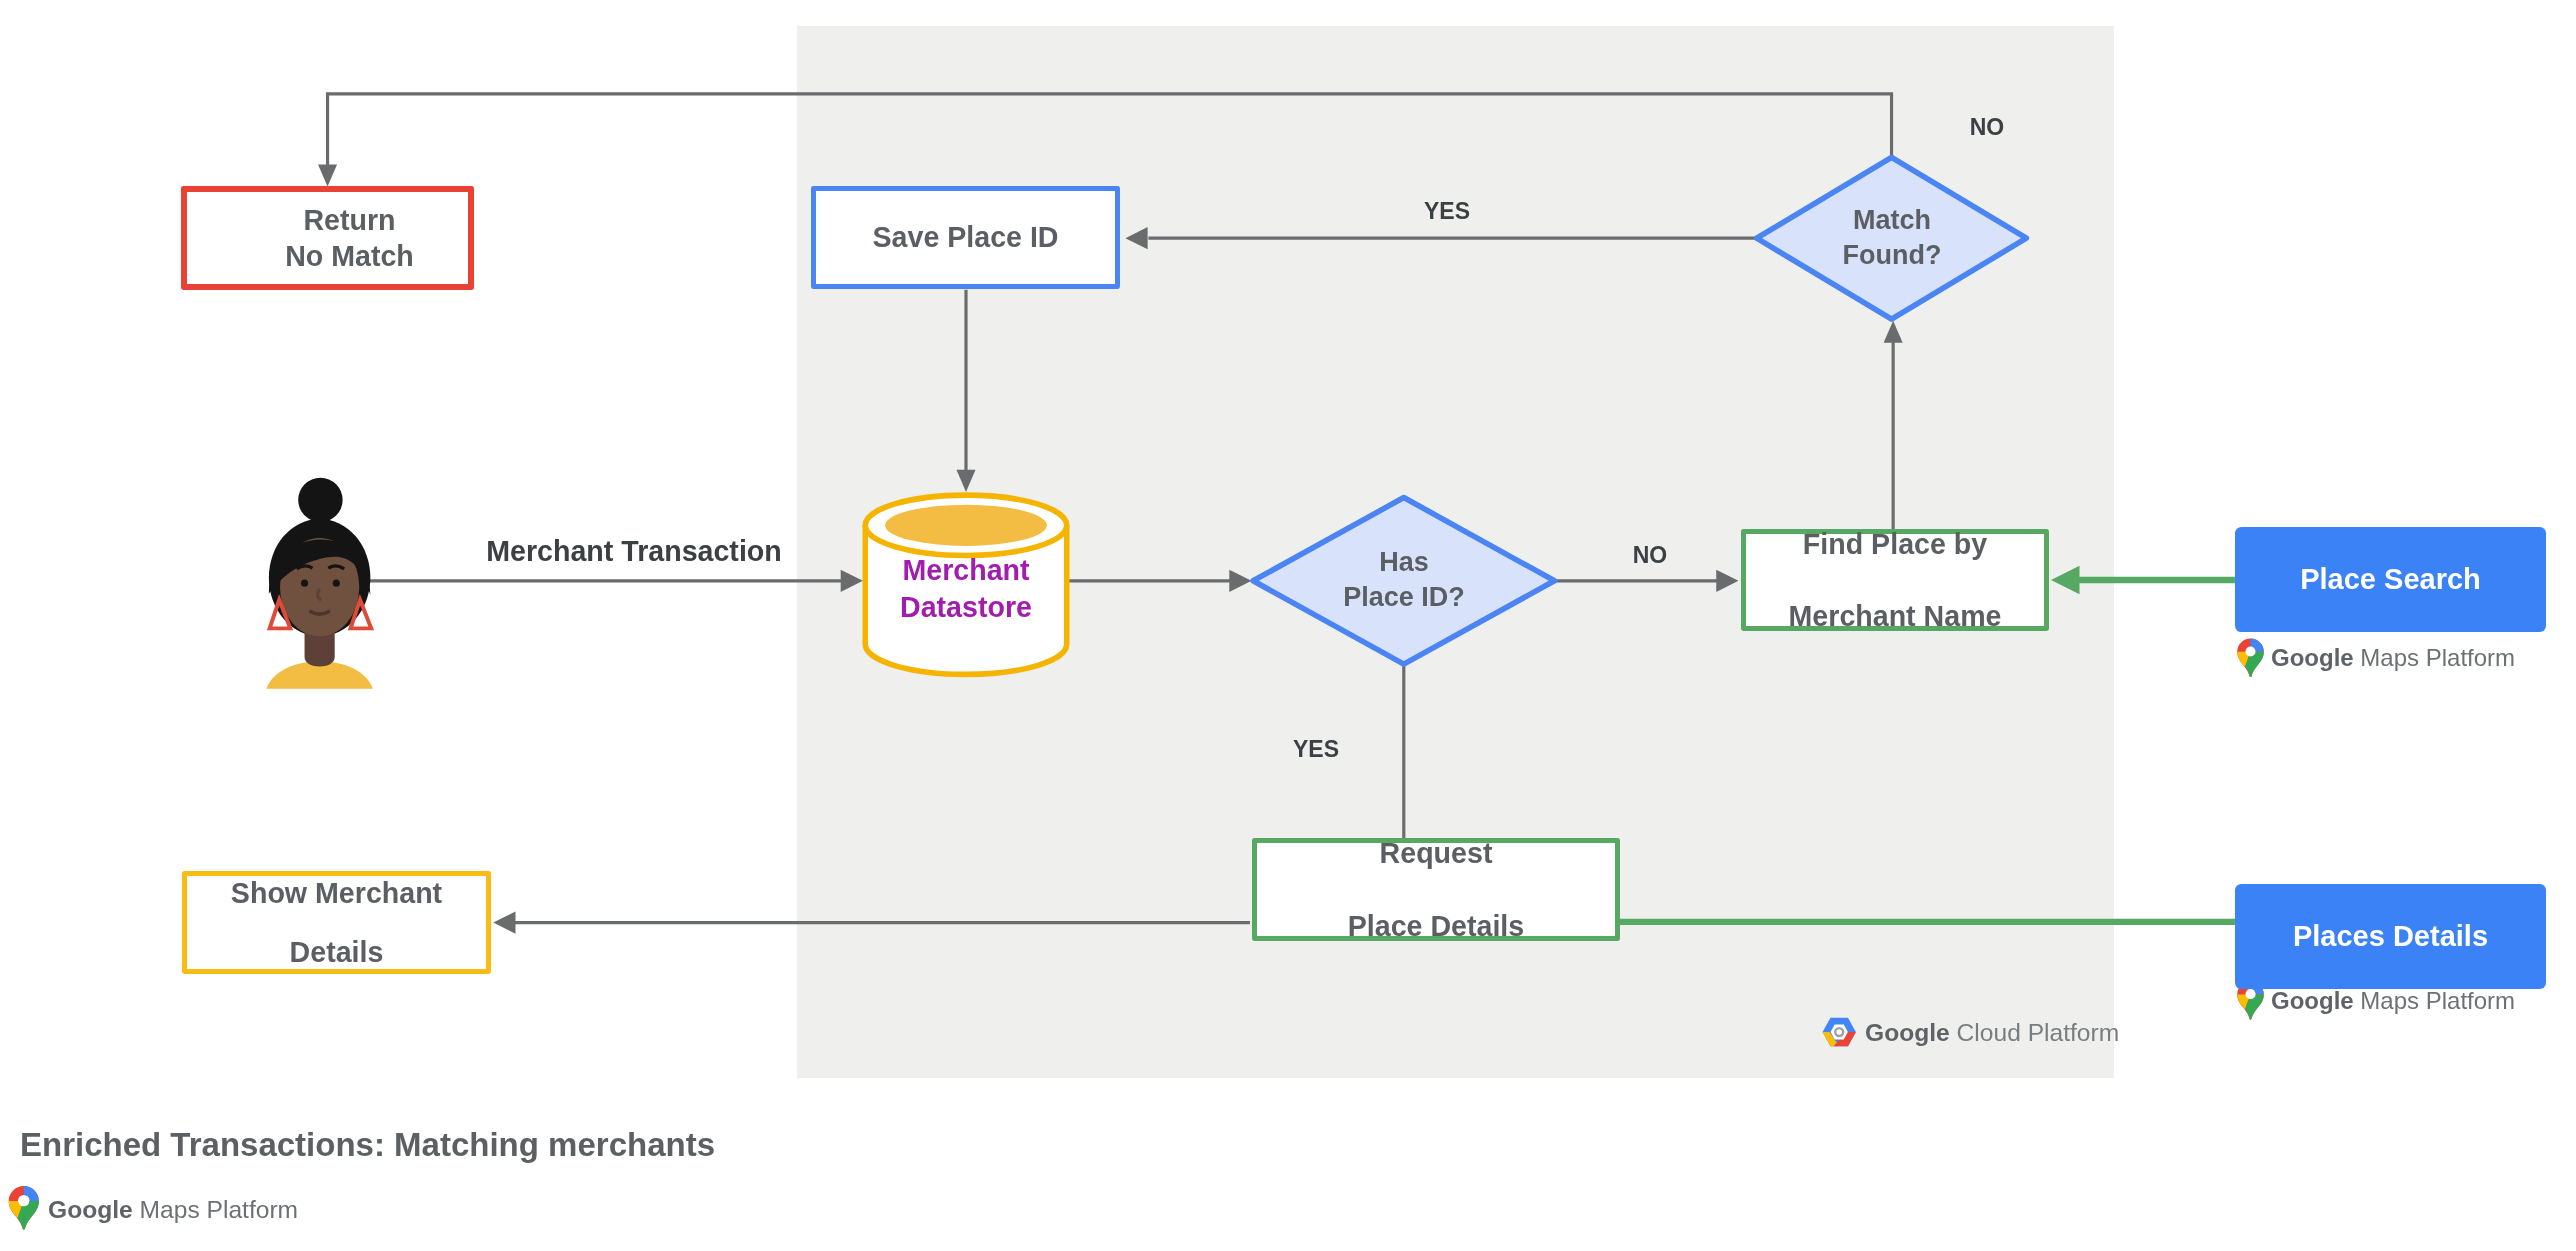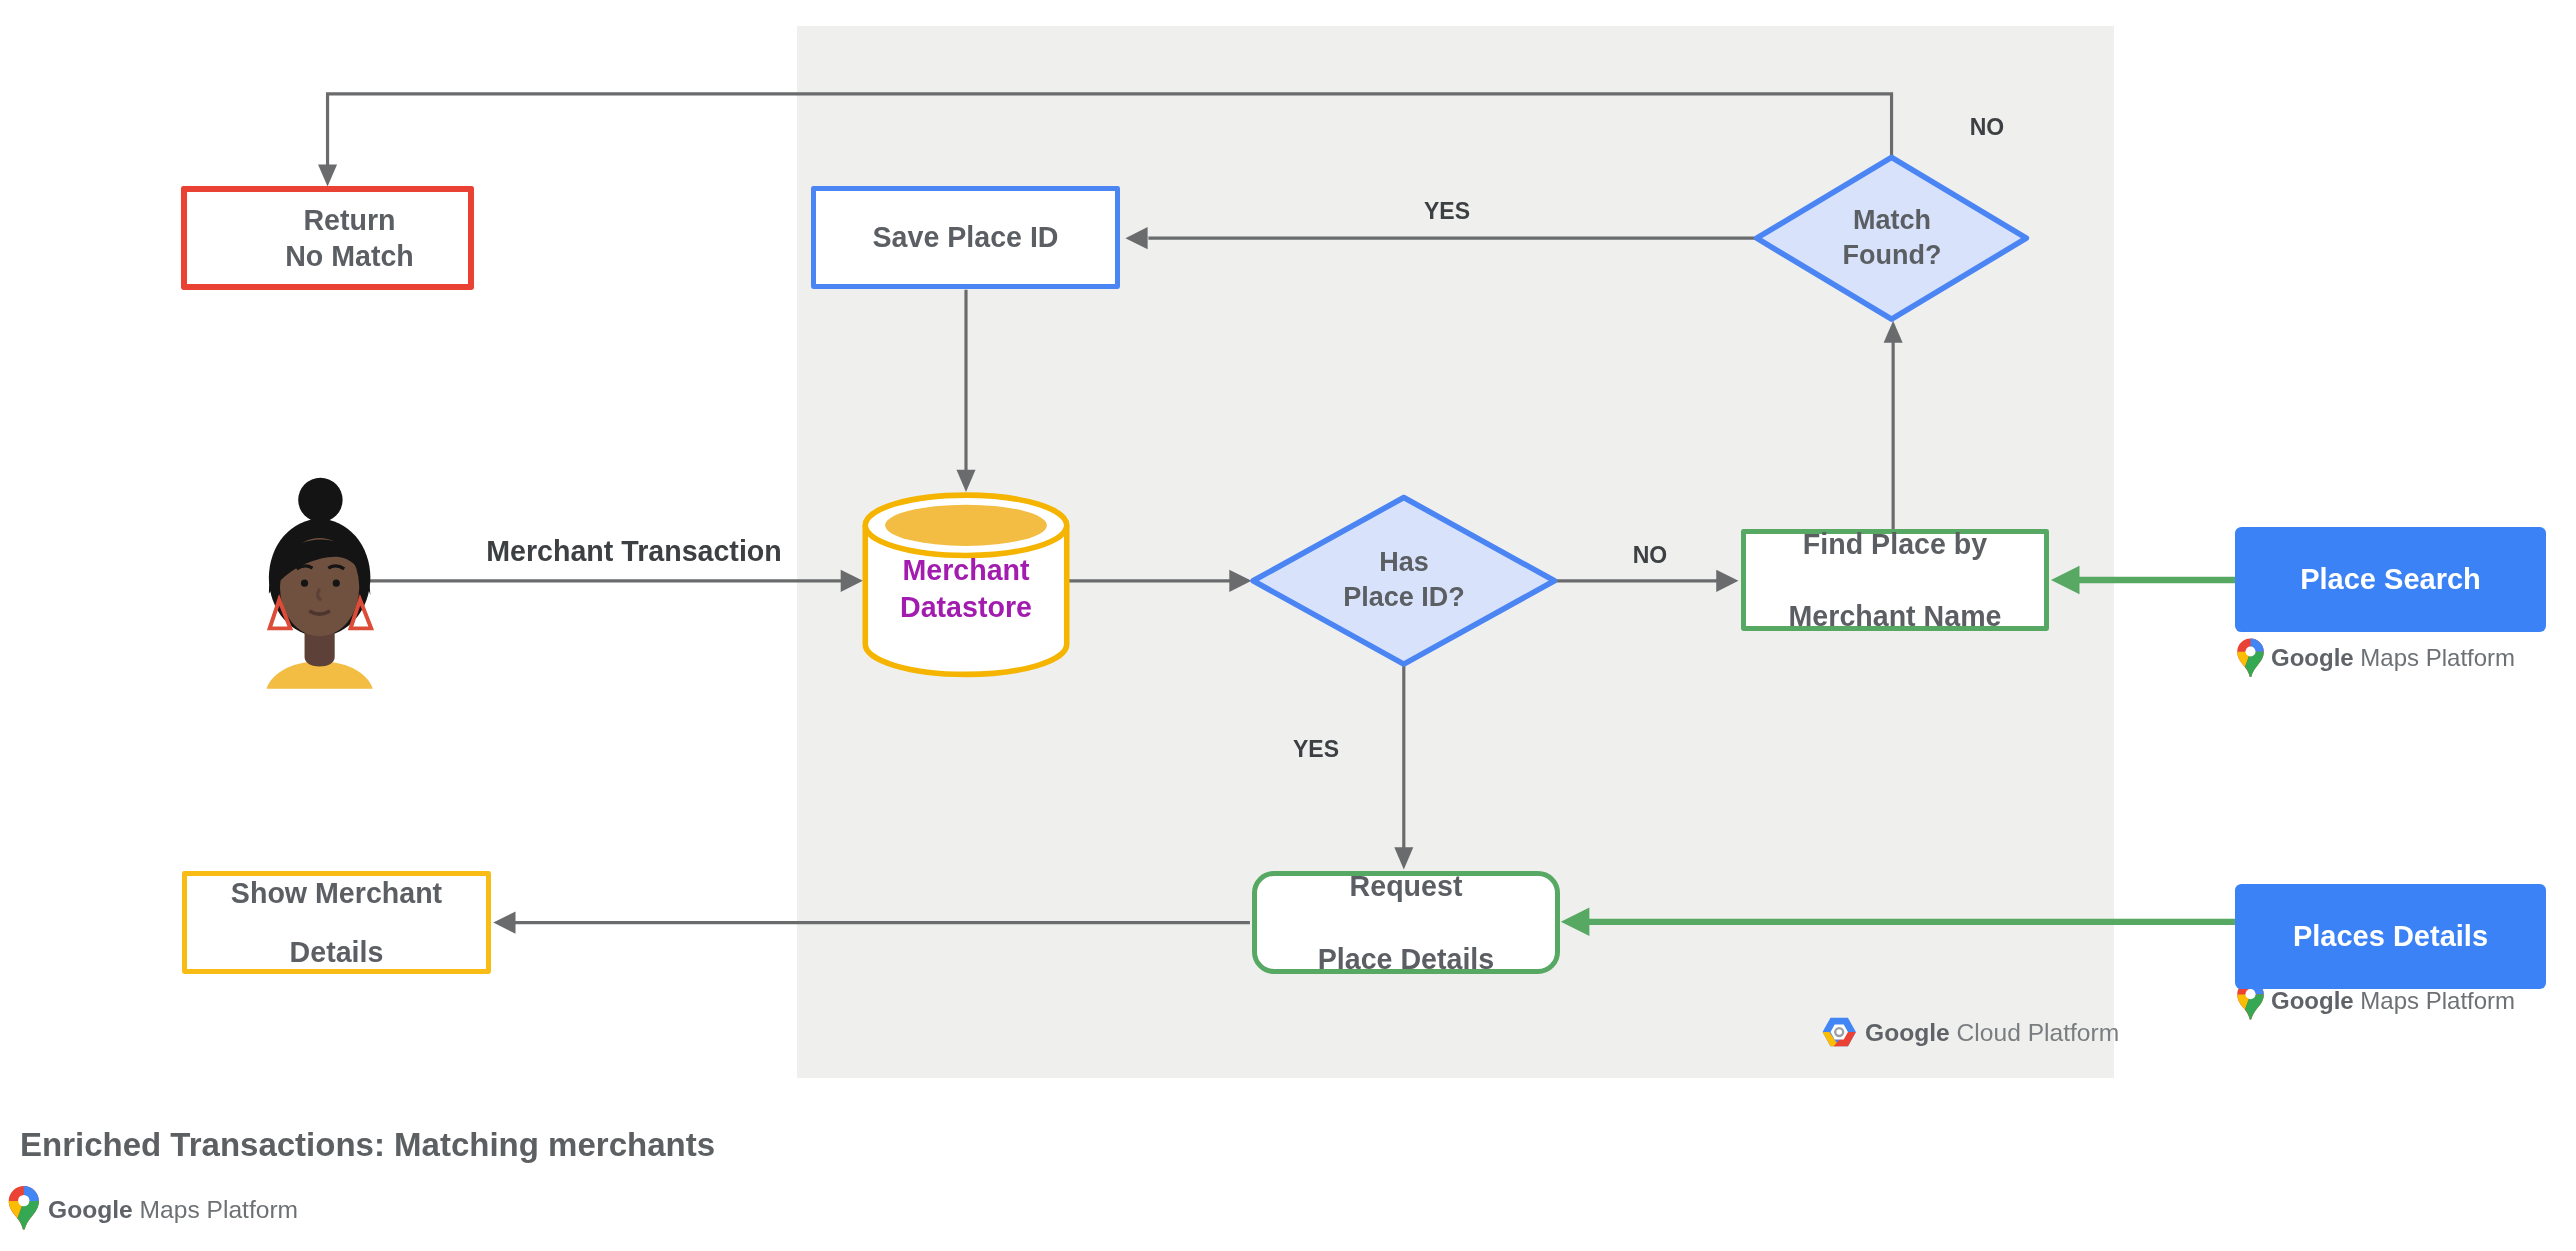--- a/index.html
+++ b/index.html
@@ -132,21 +132,21 @@
 
   <div class="node blue" style="left:811px;top:186px;width:309px;height:103px;">
     <span>Save Place ID</span>
   </div>
 
   <div class="node green" style="left:1741px;top:529px;width:308px;height:102px;">
     <span>Find Place by</span>
     <span>Merchant Name</span>
   </div>
 
-  <div class="node green" style="left:1252px;top:871px;width:308px;height:103px;border-radius:22px;">
+  <div class="node green" style="left:1252px;top:838px;width:368px;height:103px;">
     <span>Request</span>
     <span>Place Details</span>
   </div>
 
   <div class="node yellow" style="left:182px;top:871px;width:309px;height:103px;gap:23px;">
     <span>Show Merchant</span>
     <span>Details</span>
   </div>
 
   <div class="gbox" style="left:2235px;top:527px;width:311px;height:105px;">

